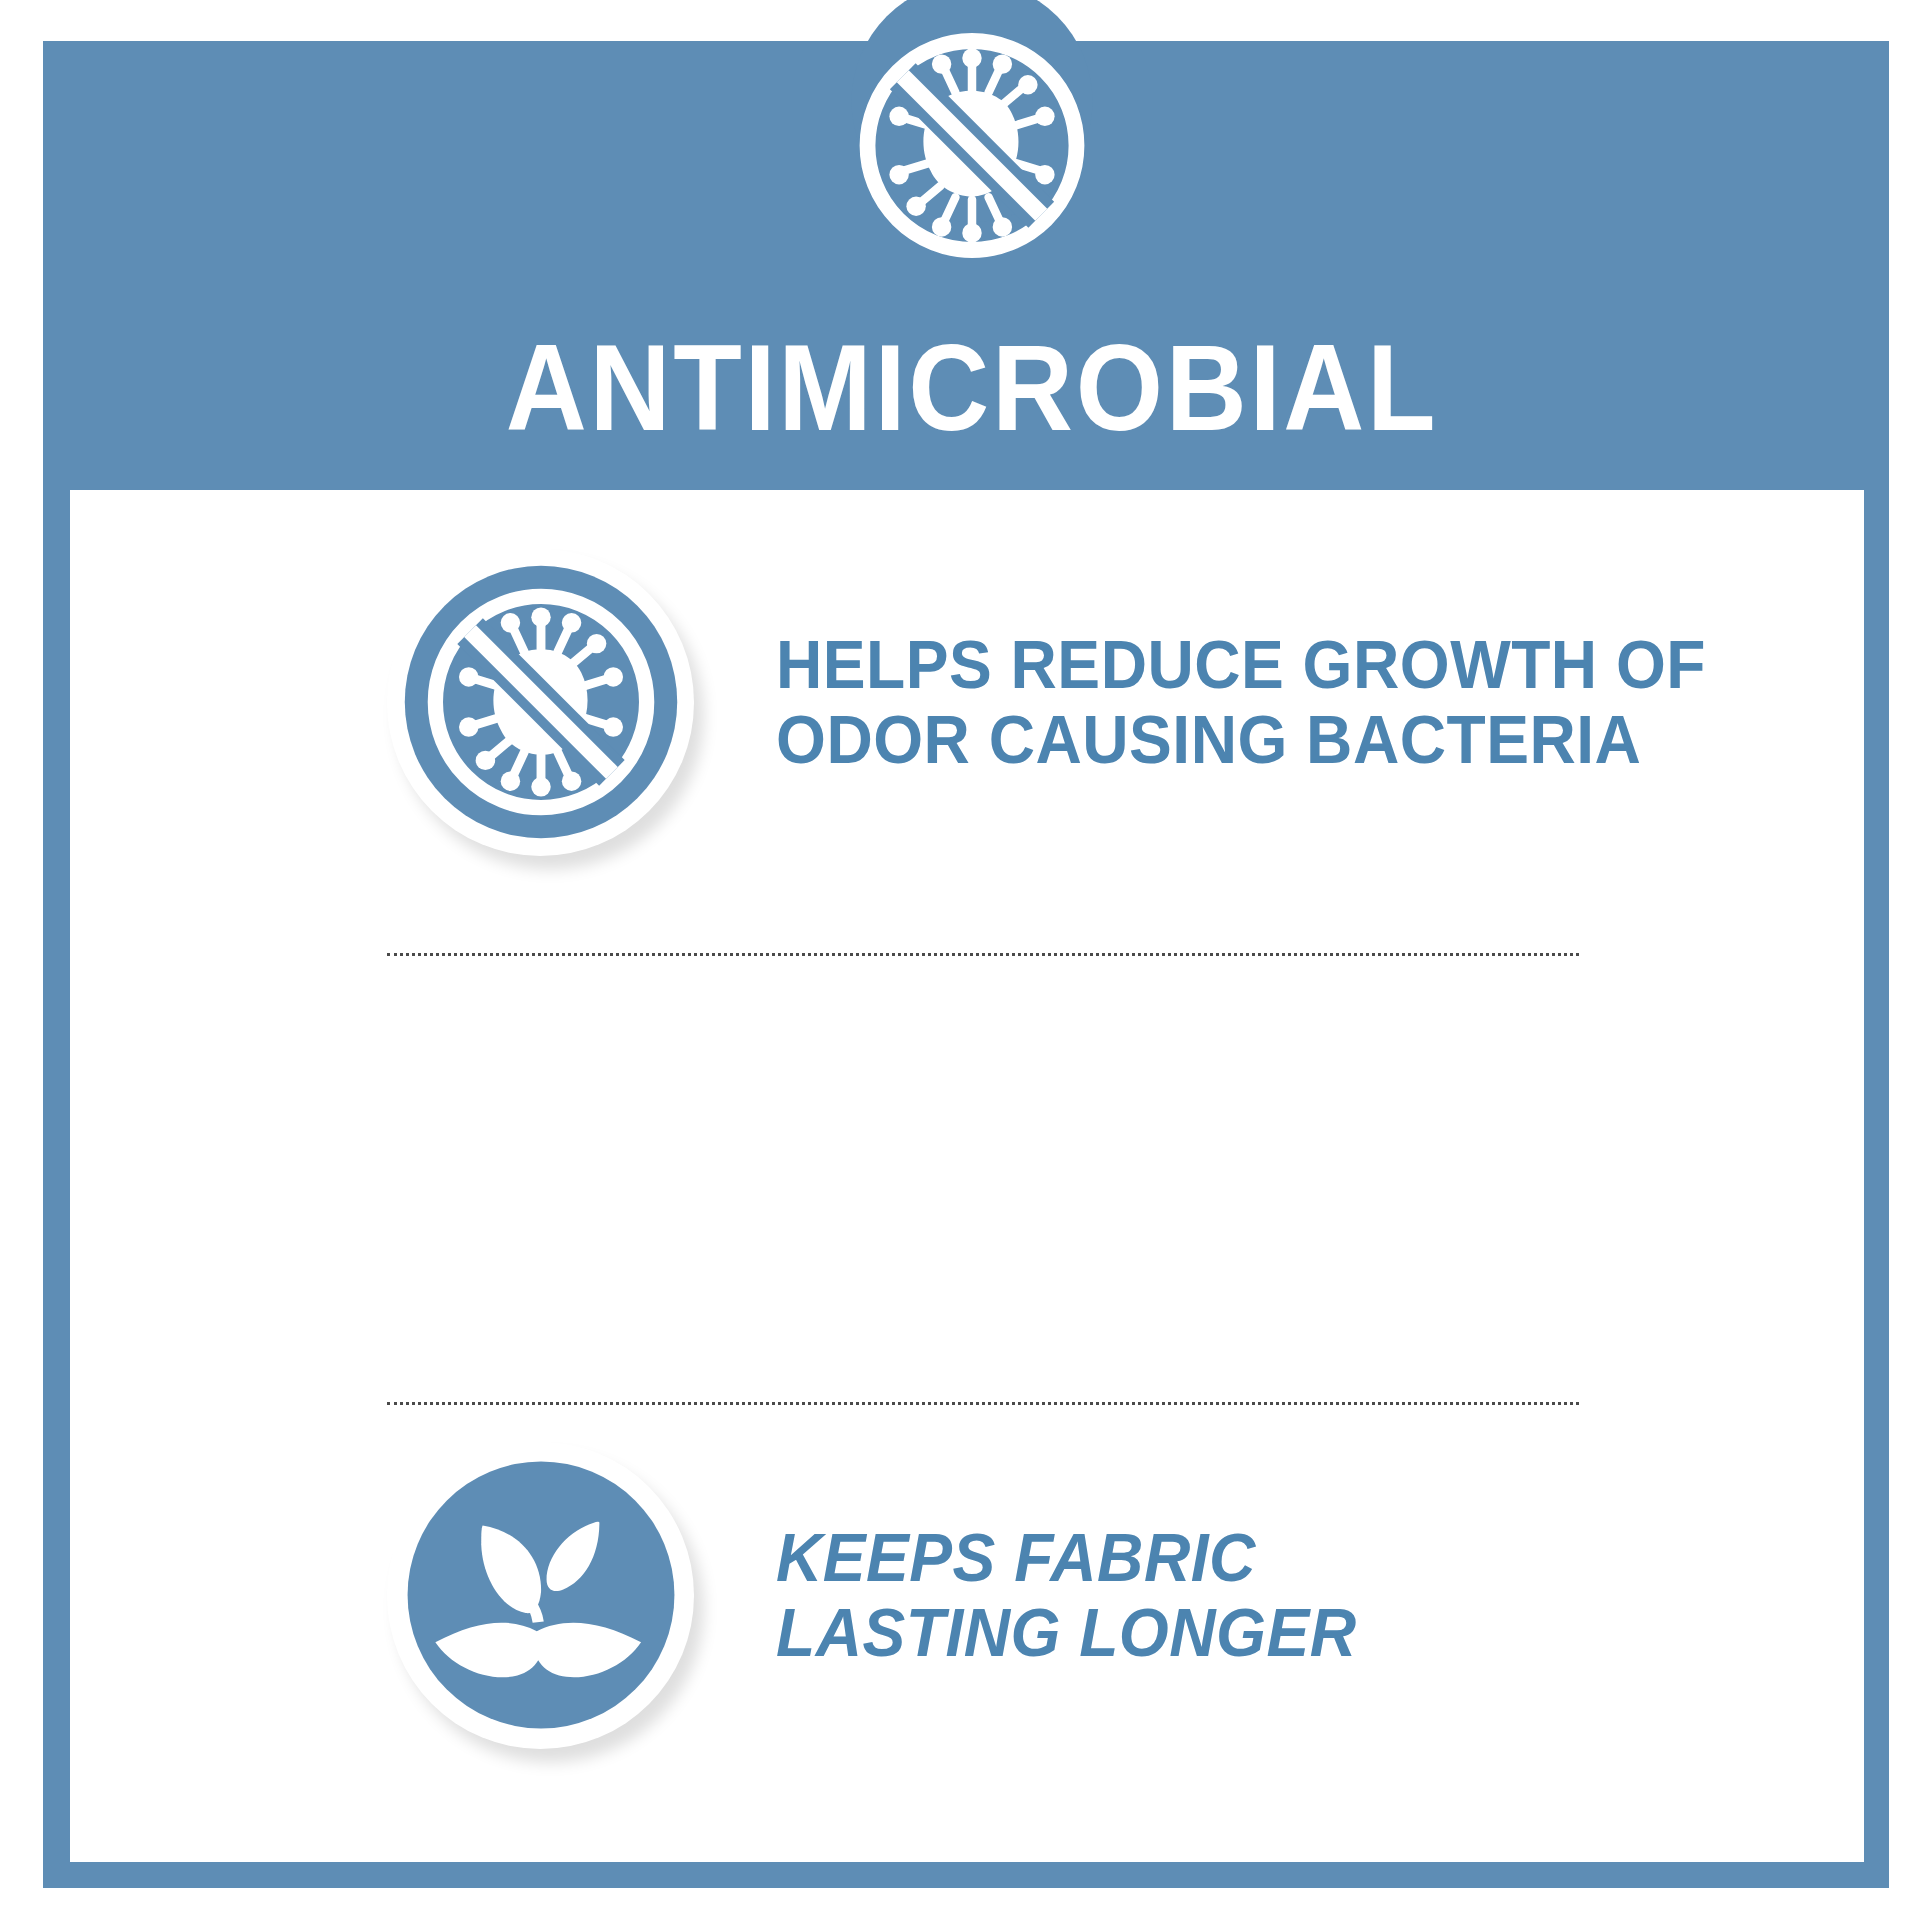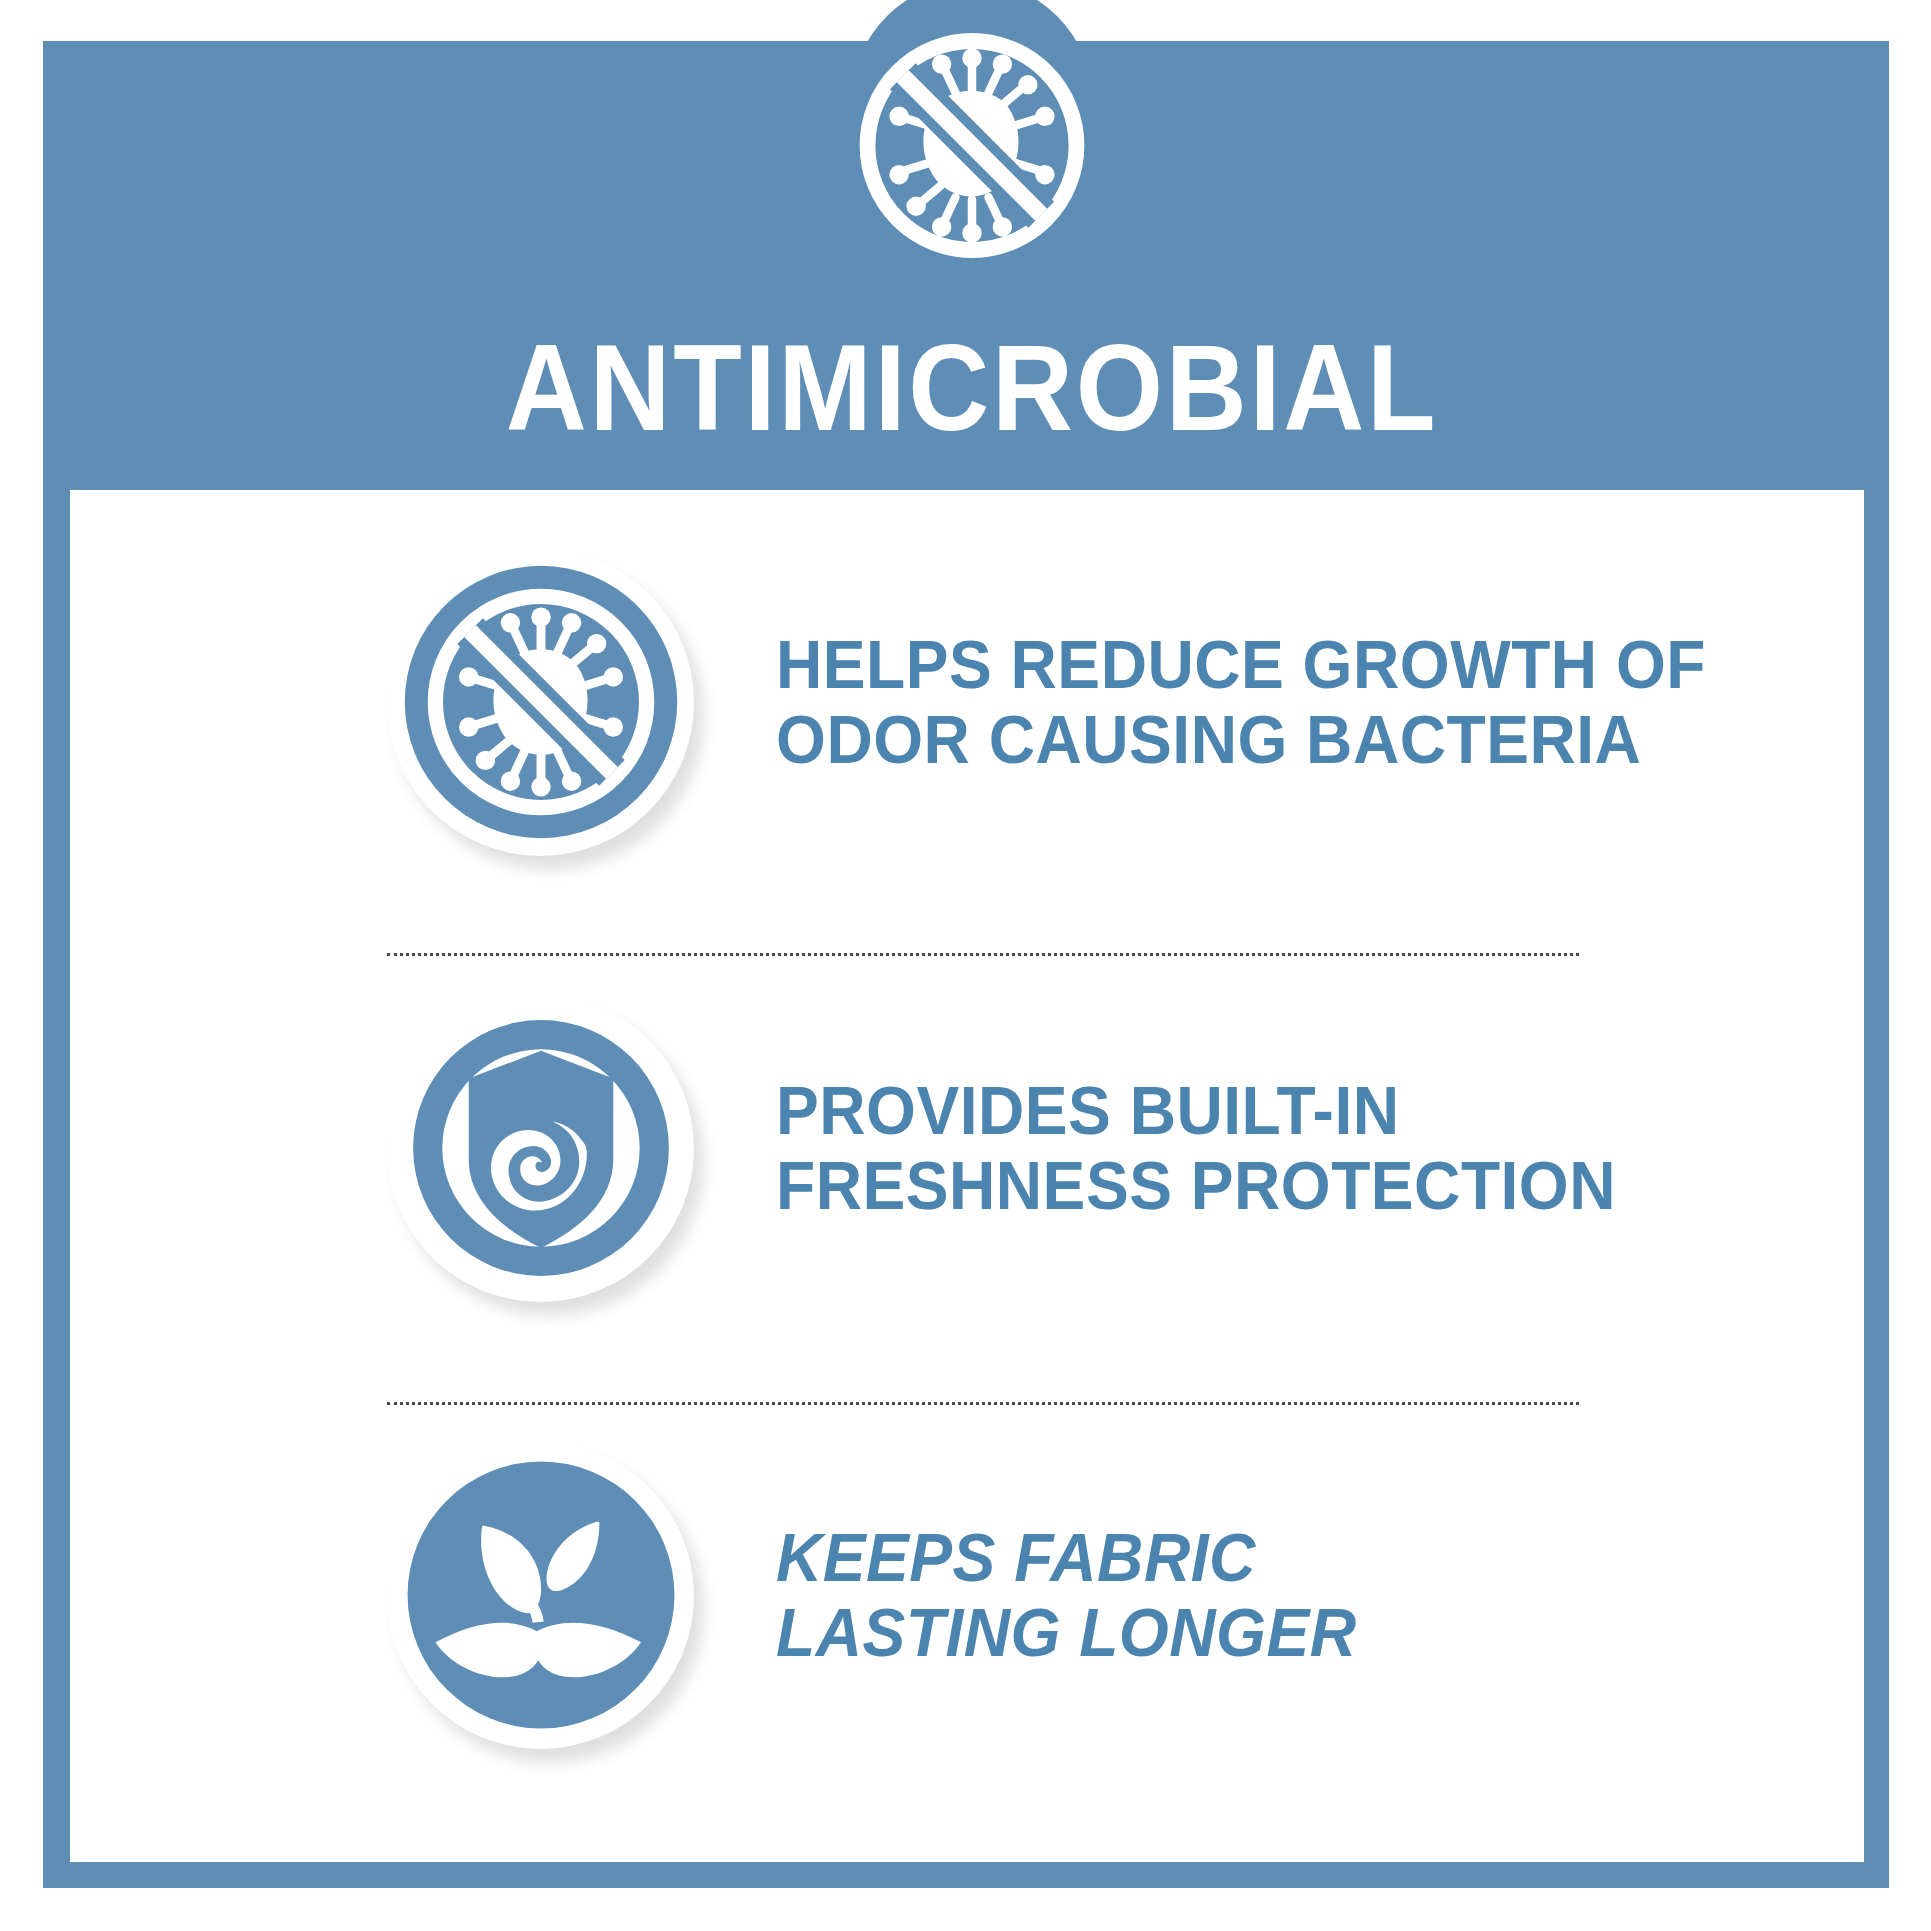--- a/index.html
+++ b/index.html
@@ -288,58 +288,20 @@
           <line x1="49" y1="49" x2="151" y2="151" stroke="#5E8DB5" stroke-width="26"></line>
           <line x1="49" y1="49" x2="151" y2="151" stroke="#ffffff" stroke-width="12"></line>
         </svg>
       </div>
       <div class="feature-text">HELPS REDUCE GROWTH OF
 ODOR CAUSING BACTERIA</div>
     </div>
 
     <div class="divider divider-0"></div>
 
-    <div class="row row-1">
-      <div class="badge">
-        <svg viewBox="0 0 200 200" xmlns="http://www.w3.org/2000/svg">
-
-          <circle cx="100" cy="100" r="92" fill="#5E8DB5"></circle>
-          <circle cx="100" cy="100" r="71" fill="#ffffff"></circle>
-
-          <path d="M100 30
-                   L152 50
-                   L152 108
-                   C152 138 128 158 100 172
-                   C72 158 48 138 48 108
-                   L48 50 Z" fill="#5E8DB5"></path>
-
-          <path d="M133 104
-                   C133 127 116 145 96 145
-                   C78 145 64 131 64 114
-                   C64 99 76 87 91 87
-                   C104 87 114 97 114 109
-                   C114 119 106 127 97 127
-                   C90 127 85 122 85 115
-                   C85 110 89 106 94 106
-                   C97 106 100 108 101 111
-                   C99 109 96 110 96 113
-                   C96 116 99 118 102 117
-                   C106 116 108 112 107 108
-                   C105 101 98 97 91 99
-                   C81 101 75 110 77 120
-                   C79 133 91 141 104 138
-                   C120 134 130 120 127 104
-                   C125 93 118 85 108 81
-                   C116 82 124 87 129 94
-                   C132 97 133 100 133 104 Z" fill="#ffffff"></path>
-        </svg>
-      </div>
-      <div class="feature-text">PROVIDES BUILT-IN
-FRESHNESS PROTECTION</div>
-    </div>
 
     <div class="divider divider-1"></div>
 
     <div class="row row-2">
       <div class="badge">
         <svg viewBox="0 0 200 200" xmlns="http://www.w3.org/2000/svg">
           <circle cx="100" cy="100" r="96" fill="#5E8DB5"></circle>
           <g fill="#ffffff">
 
             <path d="M58 50

